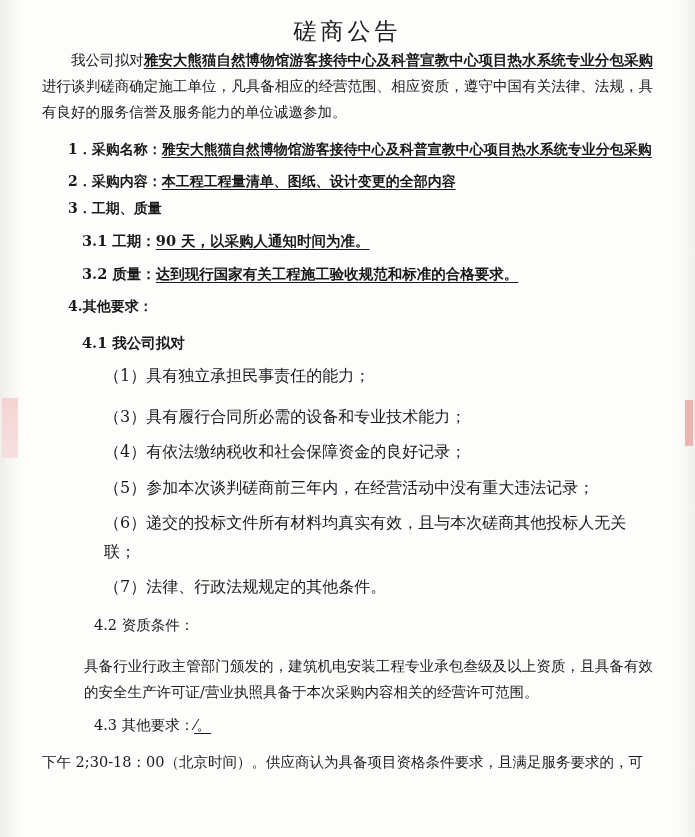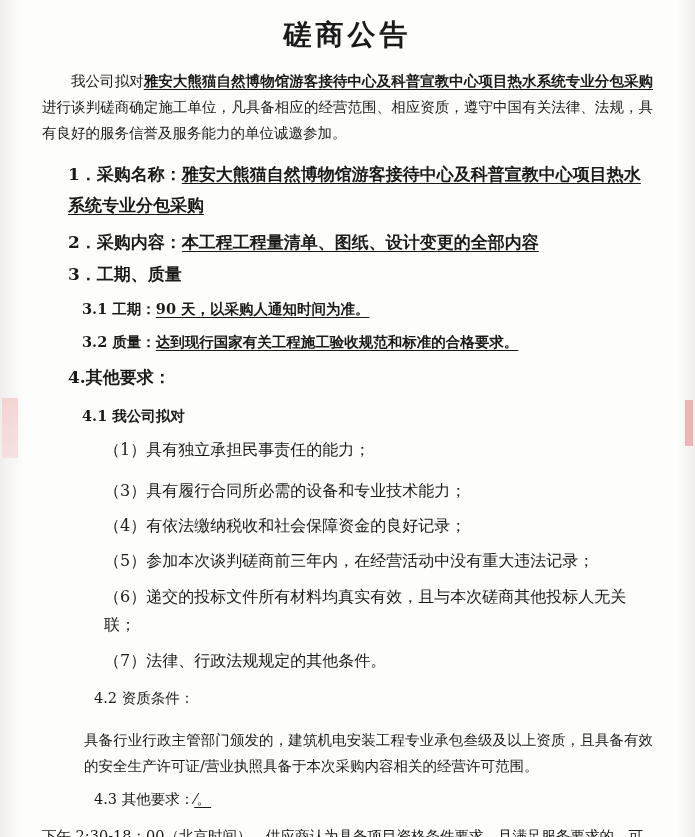--- a/index.html
+++ b/index.html
@@ -15,46 +15,44 @@
     font-family: "DejaVu Serif", "Liberation Serif", serif;
     color: #1a1a1a;
     overflow: hidden;
   }
   .doc {
     padding: 0 42px 0 42px;
     box-sizing: border-box;
   }
   .title {
     text-align: center;
-    font-size: 28px;
+    font-size: 23px;
     letter-spacing: 4px;
-    font-weight: 700;
+    font-weight: 400;
     margin-top: 16px;
-    margin-bottom: 16px;
     font-family: "DejaVu Serif", "Liberation Serif", serif;
   }
   .para {
     font-size: 14.5px;
     line-height: 1.78;
     margin: 0 0 3px 0;
     text-align: justify;
   }
   .indent2 {
     text-indent: 2em;
-    font-family: Liberation Mono, monospace;
   }
   .u {
     text-decoration: underline;
     text-underline-offset: 3px;
   }
   .b {
     font-weight: 700;
   }
   .lvl1 {
-    font-size: 17px;
+    font-size: 14px;
     line-height: 1.78;
     margin: 0 0 2px 0;
     padding-left: 26px;
     font-weight: 700;
   }
   .lvl2 {
     font-size: 14.5px;
     line-height: 1.78;
     margin: 0 0 2px 0;
     padding-left: 40px;

